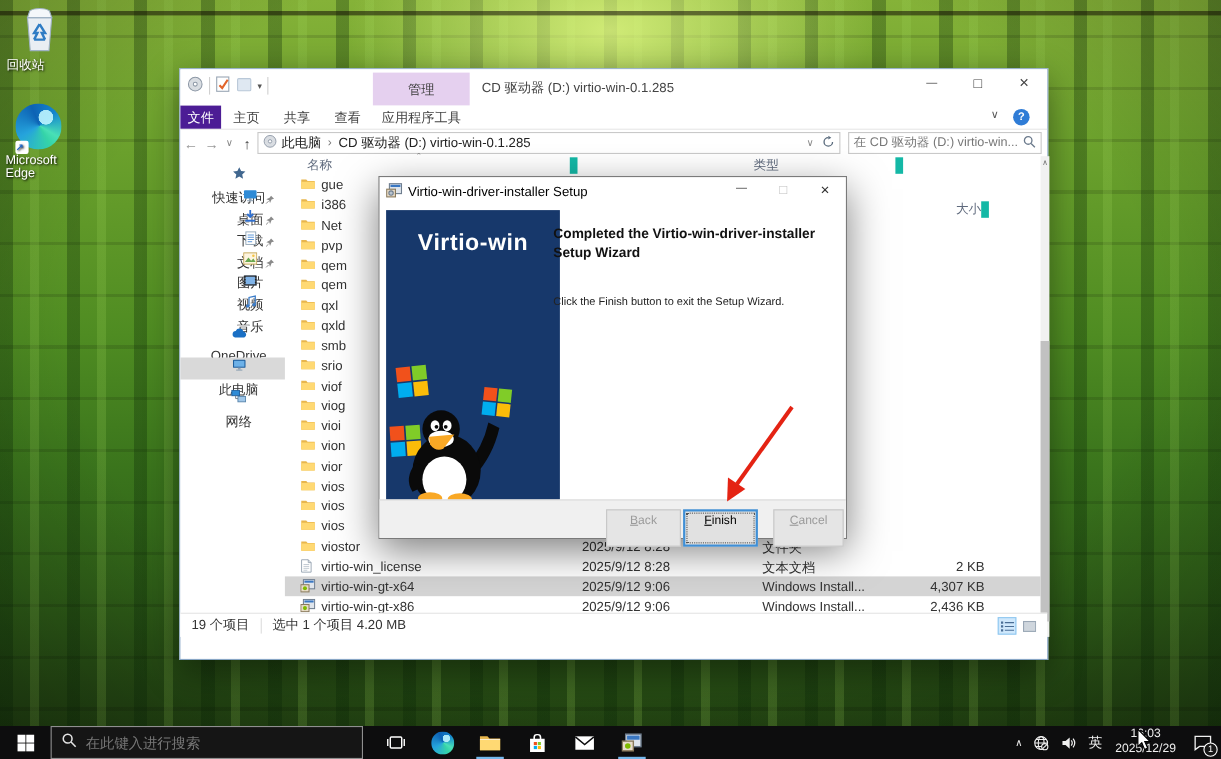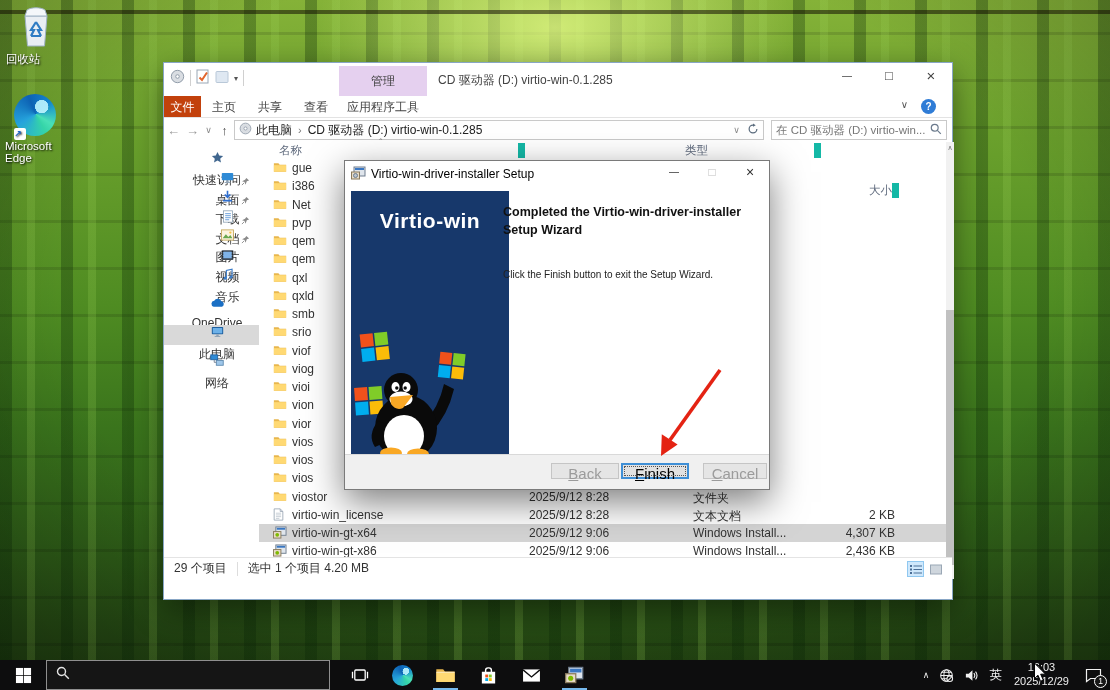--- a/index.html
+++ b/index.html
@@ -37,21 +37,21 @@
   .titlebar { position:relative; height:33px; background:#fff; }
   .qat { position:absolute; left:6px; top:6px; display:flex; align-items:center; gap:5px; }
   .qat .sep { width:1px; height:16px; background:#d0d0d0; }
   .qat-dd { font-size:8px; color:#555; }
   .ctx-group { position:absolute; left:175px; top:3px; width:88px; height:30px; background:#e5d0ef;
     text-align:center; line-height:30px; color:#3c3c3c; }
   .win-title { position:absolute; left:274px; top:9px; color:#444; white-space:nowrap; }
   .win-controls { position:absolute; right:0; top:0; display:flex; }
   .wc { width:42px; height:28px; text-align:center; line-height:26px; font-size:13px; color:#444; }
   .tabs { position:relative; height:22px; background:#fff; border-bottom:1px solid #e3e3e3; display:flex; }
-  .tab-file { width:37px; background:#c2410c; color:#fff; text-align:center; line-height:22px; }
+  .tab-file { width:37px; background:#4c1d95; color:#fff; text-align:center; line-height:22px; }
   .tab { width:46px; text-align:center; line-height:22px; color:#444; }
   .tab-ctx { position:absolute; left:175px; top:0; width:88px; text-align:center; line-height:22px; color:#444; }
   .ribbon-chev { position:absolute; right:44px; top:3px; font-size:10px; color:#555; }
   .help-btn { position:absolute; right:16px; top:3px; width:15px; height:15px; border-radius:50%; background:#2f7cd6;
     color:#fff; font-size:10px; font-weight:bold; text-align:center; line-height:15px; }
   .addr-row { position:relative; height:24px; background:#fff; display:flex; align-items:center; }
   .nav-ar { width:19px; text-align:center; color:#999; font-size:13px; }
   .nav-ar.up { color:#444; }
   .nav-dd { width:13px; font-size:9px; color:#888; text-align:center; }
   .addr-box { position:absolute; left:70px; top:2px; width:530px; height:20px; border:1px solid #c9c9c9;
@@ -104,21 +104,21 @@
   .dlg-title { position:relative; height:26px; display:flex; align-items:center; padding-left:6px; gap:5px; color:#000; }
   .dlg-controls { position:absolute; right:0; top:0; display:flex; }
   .dc { width:38px; height:24px; text-align:center; line-height:22px; font-size:12px; color:#333; }
   .dc.disabled { color:#c0c0c0; }
   .navy { position:absolute; left:6px; top:30px; width:158px; height:265px; background:#17386b; overflow:hidden; }
   .brand { position:absolute; left:0; right:0; top:18px; text-align:center; color:#fff; font-weight:bold; font-size:21px; letter-spacing:.5px; }
   .navy svg.art { position:absolute; left:0; top:0; width:134px; height:265px; }
   .dlg-head { position:absolute; left:158px; top:42px; width:254px; font-weight:bold; font-size:12.5px; line-height:1.45; color:#111; }
   .dlg-body { position:absolute; left:158px; top:108px; width:250px; font-size:10px; color:#222; }
   .dlg-footer { position:absolute; left:0; right:0; bottom:0; height:35px; background:#f0f0f0; border-top:1px solid #d9d9d9; }
-  .btn { position:absolute; top:8px; height:16px; background:#e1e1e1; border:1px solid #adadad; font-size:15px;
+  .btn { position:absolute; top:8px; height:34px; background:#e1e1e1; border:1px solid #adadad; font-size:11px;
     font-family:inherit; text-align:center; line-height:19px; color:#000; }
   .btn.disabled { background:#e5e5e5; border-color:#c5c5c5; color:#9b9b9b; }
   .btn-back { left:206px; width:68px; }
   .btn-finish { left:276px; width:68px; border:2px solid #3f8fd6; line-height:17px; outline:1px dotted #555; outline-offset:-4px; }
   .btn-cancel { left:358px; width:64px; }
 
   
   .arrow-svg { position:absolute; left:600px; top:350px; z-index:20; pointer-events:none; }
   .cursor-svg { position:absolute; left:1033px; top:662px; z-index:40; pointer-events:none; }
 
@@ -571,21 +571,21 @@
               <span class="rsize">30,049 KB</span>
             </div>
           </div>
       </div>
       <div class="scrollbar">
         <div class="sb-up">∧</div>
         <div class="sb-thumb"></div>
         <div class="sb-dn">∨</div>
       </div>
       <div class="statusbar">
-        <span>29 个项目</span>
+        <span>19 个项目</span>
         <span class="sep"></span>
         <span>选中 1 个项目 4.20 MB</span>
         <div class="view-toggles">
           <div class="vt sel">
               <svg width="12" height="11" viewBox="0 0 12 11">
                 <path d="M0 1h2v2H0zM0 4.5h2v2H0zM0 8h2v2H0zM3.5 1.5h8.5v1H3.5zM3.5 5h8.5v1H3.5zM3.5 8.5h8.5v1H3.5z" fill="#4a6e96"></path>
               </svg>
             </div>
           <div class="vt">
               <svg width="12" height="11" viewBox="0 0 12 11">
@@ -662,20 +662,21 @@
           <rect x="9.4" y="1" width="7.6" height="7.6"></rect>
           <rect x="1" y="9.4" width="7.6" height="7.6"></rect>
           <rect x="9.4" y="9.4" width="7.6" height="7.6"></rect>
         </svg>
     </div>
     <div class="tb-search">
       <span><svg width="14" height="14" viewBox="0 0 14 14">
             <circle cx="5.5" cy="5.5" r="4" stroke="#e5e5e5" stroke-width="1.4" fill="none"></circle>
             <path d="M8.6 8.6 L12.8 12.8" stroke="#e5e5e5" stroke-width="1.4"></path>
           </svg></span>
+      <input placeholder="在此键入进行搜索" style="">
     </div>
     <div class="tb-apps" id="tb-apps">
         <div class="tb-app">
           <svg width="18" height="18" viewBox="0 0 18 18" fill="none" stroke="#fff" stroke-width="1.3">
             <rect x="3.8" y="4" width="10.4" height="10" rx="1"></rect>
             <path d="M1.5 5.8 v6.4 M16.5 5.8 v6.4"></path>
           </svg>
         </div>
         <div class="tb-app">
           <div class="edge-ball" style="width:21px;height:21px;"></div>

